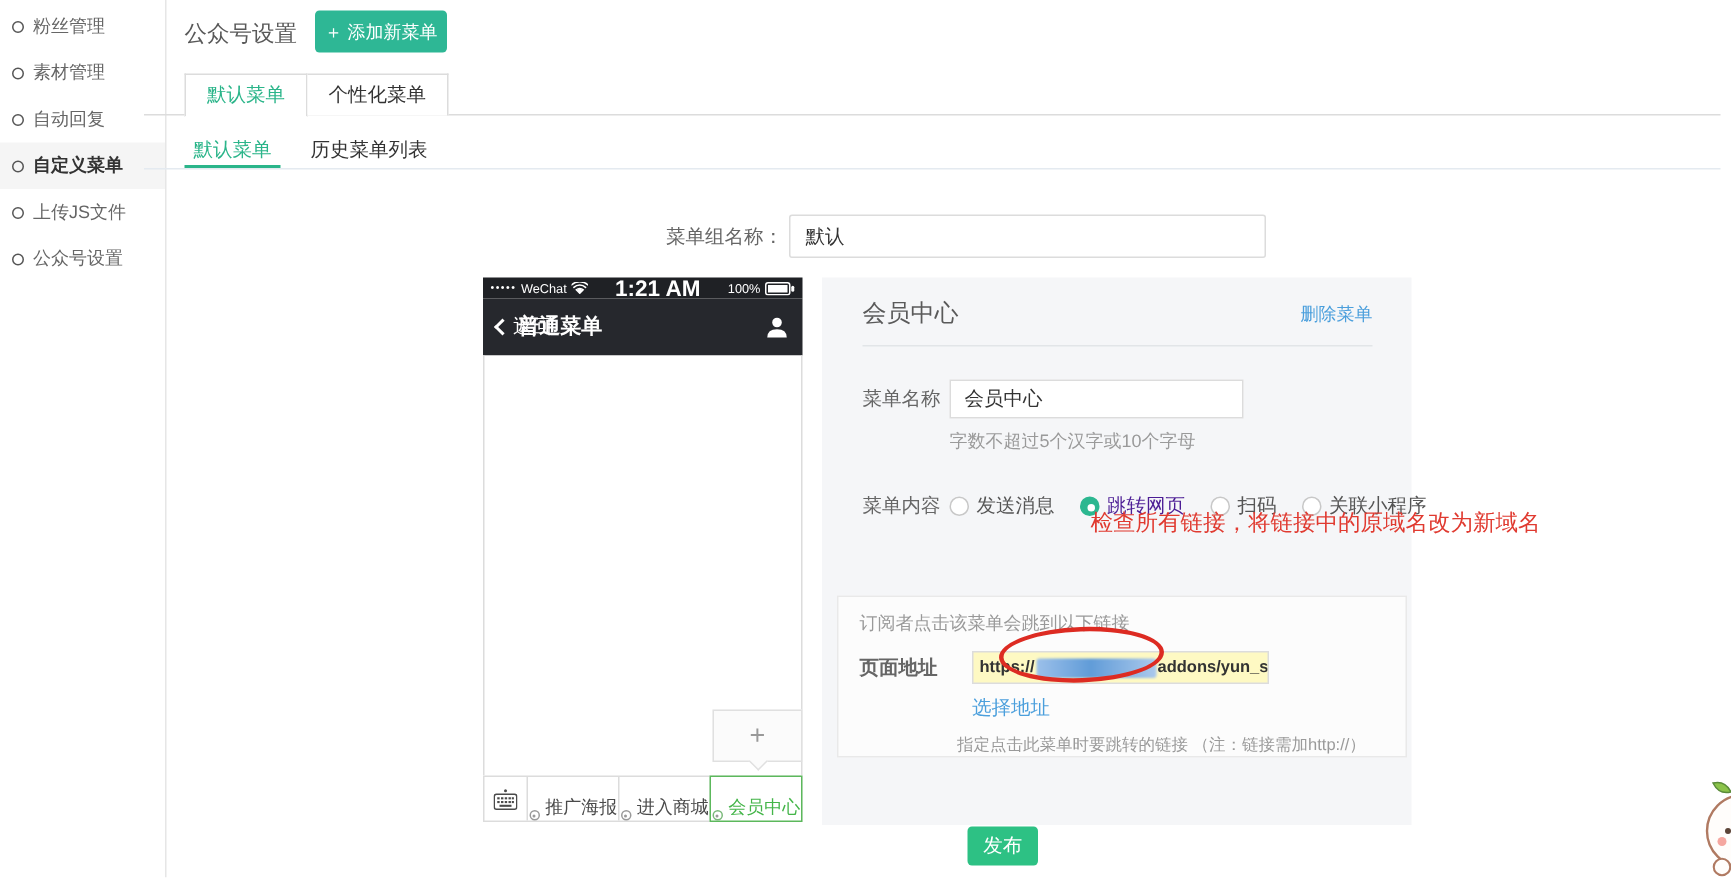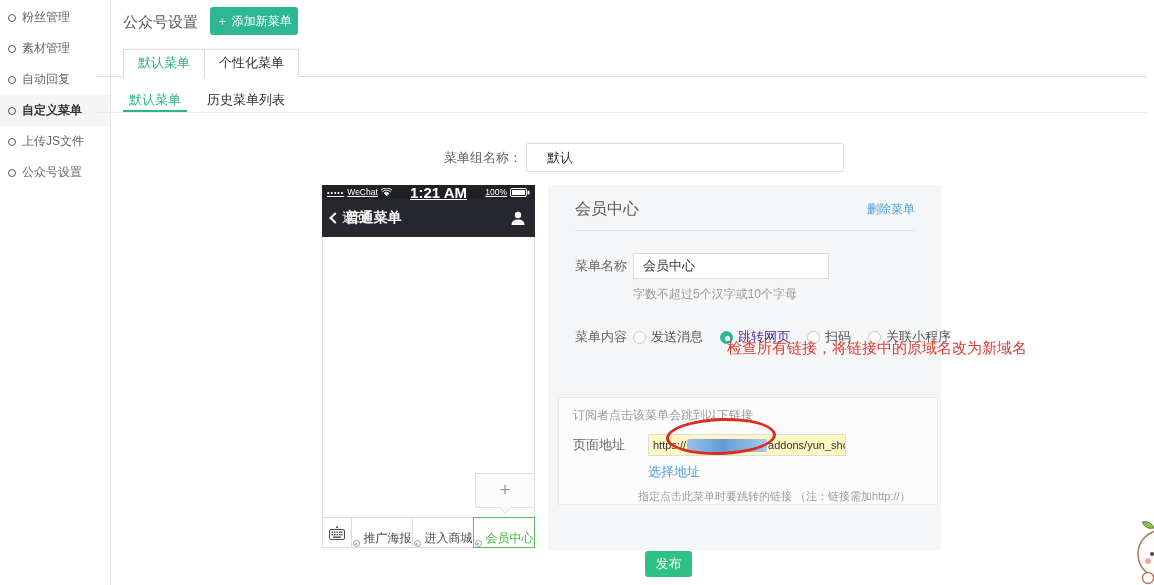--- a/index.html
+++ b/index.html
@@ -33,26 +33,26 @@
 
   .tabs2 { position:absolute; left:96px; right:7px; top:91px; height:22px;
            border-bottom:1px solid #e4eaf0; display:flex; padding-left:27px; }
   .tab2 { font-size:13px; color:#333; margin-right:14px; padding:0 6px 5px 6px; cursor:pointer; }
   .tab2.active { color:#2bb58a; border-bottom:2px solid #2bb58a; }
 
   
   .group-row { position:absolute; left:96px; top:143px; display:flex; align-items:center; }
   .group-row label { width:430px; text-align:right; font-size:13px; color:#666; padding-right:4px; }
   .group-row input { width:318px; height:29px; border:1px solid #dcdcdc; border-radius:2px;
-                     font-size:13px; color:#333; padding:0 20px; outline:none; font-family:inherit; }
+                     font-size:13px; color:#333; padding:0 10px; outline:none; font-family:inherit; }
 
   
   .phone { position:absolute; left:322px; top:185px; width:213px; height:363px; }
   .statusbar { height:14px; background:#1f2125; color:#fff; display:flex;
-               align-items:center; justify-content:space-between; padding:0 5px; font-size:8.5px;text-decoration:underline; }
+               align-items:center; justify-content:space-between; padding:0 5px; font-size:8.5px; }
   .statusbar .sect { display:flex; align-items:center; gap:3px; }
   .statusbar .dots { font-size:7px; letter-spacing:1px; }
   .statusbar .time { font-weight:bold; font-size:15px; }
   .navbar { height:38px; background:#26282d; color:#fff; display:flex;
             align-items:center; justify-content:space-between; padding:0 9px; }
   .navbar .back { display:flex; align-items:center; font-size:13px; gap:3px; cursor:pointer; }
   .chev { width:8px; height:8px; border-left:2px solid #fff; border-bottom:2px solid #fff;
           transform:rotate(45deg); display:inline-block; }
   .navbar .ptitle { font-size:14px; font-weight:bold; position:absolute; left:50%;
                     transform:translateX(-50%); margin-left:-55px; }
@@ -101,21 +101,21 @@
   .radio.sel .rc { background:#2cb790; border-color:#2cb790; }
   .radio.sel .rc::after { content:""; position:absolute; left:4px; top:4px; width:5px;
                           height:5px; background:#fff; border-radius:50%; }
 
   .annotation { position:absolute; left:727px; top:339px; width:340px; font-size:15px;
                 color:#e03a30; white-space:nowrap; z-index:6; }
 
   .link-box { position:absolute; left:558px; top:397px; width:380px; height:108px;
               background:#fcfcfc; border:1px solid #e9e9e9; }
   .lb-tip { margin:9px 0 0 14px; font-size:12px; color:#999; }
-  .lb-row { display:flex; align-items:center; margin:10px 0 0 14px; }
+  .lb-row { display:flex; align-items:center; margin:10px 0 0 14px;font-weight:bold; }
   .lb-label { font-size:13px; color:#666; width:75px; flex:0 0 auto; }
   .url-input { width:198px; height:22px; background:#fef9c3; border:1px solid #dcdcdc;
                display:flex; align-items:center; padding:0 4px; font-size:11px; color:#333;
                overflow:hidden; white-space:nowrap; }
   .redact { display:inline-block; width:80px; height:13px; border-radius:2px; margin:0 1px;
             background:linear-gradient(90deg,#9cc0ea,#619cd8 45%,#abc9ec); filter:blur(.6px);
             flex:0 0 auto; }
   .choose-link { margin:7px 0 0 89px; font-size:13px; color:#4b9fdc; cursor:pointer; }
   .lb-hint { margin:8px 0 5px 79px; font-size:11px; color:#9a9a9a; }
 

